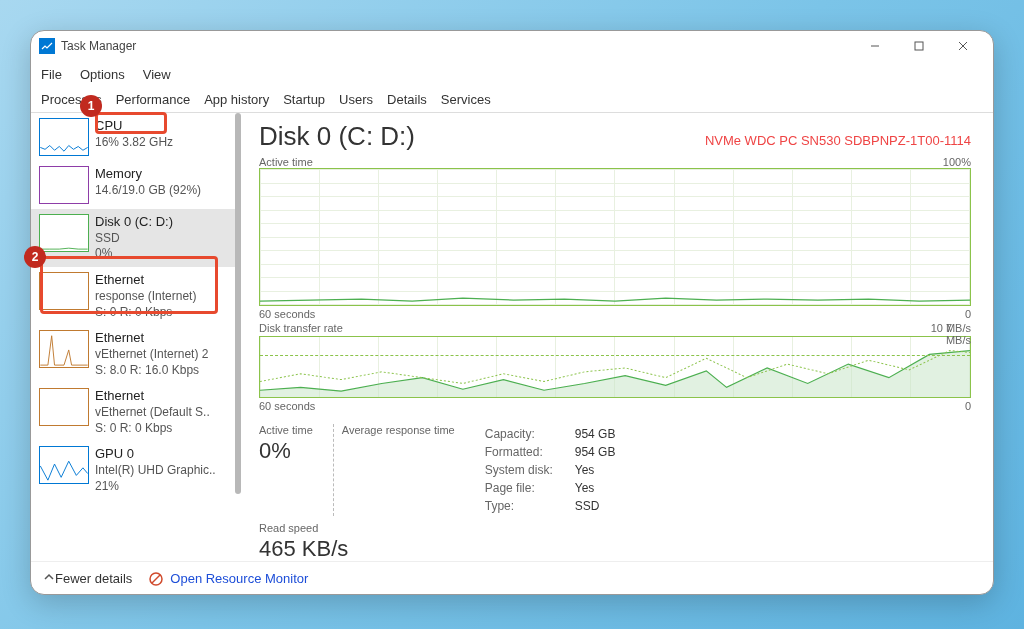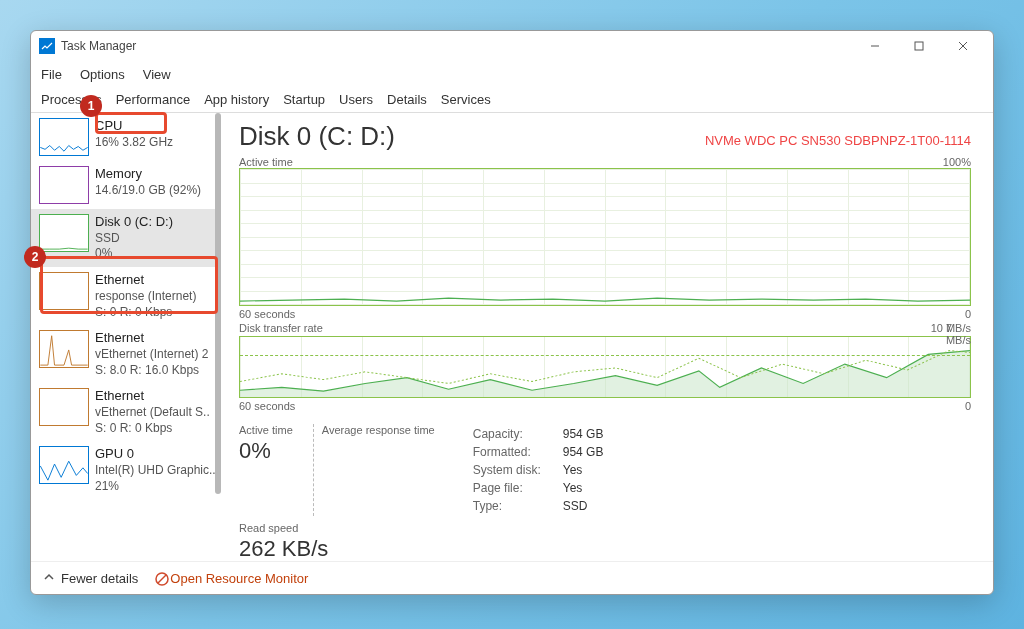--- a/index.html
+++ b/index.html
@@ -1,28 +1,28 @@
 <!DOCTYPE html>
 <html><head>
 <meta charset="utf-8">
 <style>
   *{box-sizing:border-box;margin:0;padding:0;font-family:"Segoe UI",Arial,sans-serif}
   body{background:linear-gradient(135deg,#a8d8f0 0%,#7bc4e8 50%,#5eb3e0 100%);width:1024px;height:629px;overflow:hidden;position:relative}
-  .window{position:absolute;left:30px;top:30px;width:964px;height:565px;background:#fff;border:1px solid #999;border-radius:6px;box-shadow:0 8px 30px rgba(0,0,0,.2)}
+  .window{position:absolute;left:30px;top:30px;width:964px;height:565px;background:#fff;border:1px solid #999;border-radius:14px;box-shadow:0 8px 30px rgba(0,0,0,.2)}
   .titlebar{height:30px;display:flex;align-items:center;padding:0 8px;font-size:12px;color:#444}
   .titlebar .icon{width:16px;height:16px;background:#0078d4;margin-right:6px;display:flex;align-items:center;justify-content:center}
   .titlebar .icon svg{width:12px;height:12px}
   .winbtns{margin-left:auto;display:flex;gap:0}
   .winbtn{width:44px;height:30px;display:flex;align-items:center;justify-content:center;color:#555;cursor:pointer}
   .menubar{height:26px;display:flex;align-items:center;gap:18px;padding:0 10px;font-size:13px;color:#333;position:relative}
   .menubar span{cursor:default}
   .tabbar{height:26px;display:flex;align-items:center;gap:14px;padding:0 10px;font-size:13px;color:#333;border-bottom:1px solid #ddd}
   .tabbar span{cursor:default}
   .content{display:flex;height:448px}
-  .sidebar{width:190px;border-right:none;overflow:hidden;position:relative}
+  .sidebar{width:210px;border-right:none;overflow:hidden;position:relative}
   .scrollind{position:absolute;right:0;top:0;width:6px;height:100%;}
   .scrollind .thumb{position:absolute;left:0;width:6px;background:#b8b8b8;border-radius:3px}
   .sideitem{display:flex;align-items:flex-start;gap:6px;padding:5px 6px 5px 8px;cursor:default}
   .sideitem.selected{background:#e5e5e5}
   .thumb-box{width:50px;height:38px;border:1px solid;flex-shrink:0;background:#fff;position:relative;overflow:hidden}
   .thumb-box svg{position:absolute;bottom:0;left:0;width:100%;height:100%}
   .sideinfo{font-size:12px;color:#555;line-height:1.3;min-width:0;overflow:hidden;white-space:nowrap}
   .sideinfo .t{font-size:13px;color:#222;font-weight:400}
   .main{flex:1;padding:8px 22px 4px 18px;overflow:hidden}
   .mainhead{display:flex;align-items:baseline;justify-content:space-between;margin-bottom:4px}
@@ -36,27 +36,27 @@
   .grid-v div{width:1px;background:#e8f0e0}
   .grid-h{position:absolute;inset:0;display:flex;flex-direction:column;justify-content:space-between}
   .grid-h div{height:1px;background:#e8f0e0}
   .chart svg{position:absolute;inset:0;width:100%;height:100%}
   .xferline{position:absolute;left:0;right:0;border-top:1px dashed #8bc34a;z-index:2}
   .stats{display:flex;gap:0;margin-top:12px}
   .statblock{border-left:1px dashed #bbb;padding:0 20px 0 8px}
   .statblock:first-child{border-left:none;padding-left:0}
   .statblock .lbl{font-size:11px;color:#666}
   .statblock .val{font-size:22px;color:#333;font-weight:400;margin-top:2px}
-  .kvtable{font-size:12px;color:#666;margin-left:16px}
+  .kvtable{font-size:12px;color:#666;margin-left:8px}
   .kvtable td{padding:1px 0}
   .kvtable td:first-child{padding-right:20px}
   .kvtable td:last-child{color:#333}
   .footer{height:34px;border-top:1px solid #eee;display:flex;align-items:center;gap:16px;padding:0 12px;font-size:13px}
-  .footer .fd{display:flex;align-items:flex-start;gap:6px;color:#333;cursor:default}
-  .footer .orm{display:flex;align-items:center;color:#c2410c;cursor:pointer}
+  .footer .fd{display:flex;align-items:flex-start;color:#333;cursor:default}
+  .footer .orm{display:flex;align-items:center;gap:6px;color:#1d4ed8;cursor:pointer}
   .badge{position:absolute;width:22px;height:22px;background:#c12a1f;border-radius:50%;display:flex;align-items:center;justify-content:center;color:#fff;font-size:12px;font-weight:600;z-index:10}
   .hl{position:absolute;border:3px solid #e7492e;border-radius:4px;z-index:9;pointer-events:none}
 </style>
 </head>
 <body>
 
 <div class="window">
 
   <div class="titlebar">
     <span class="icon">
@@ -295,21 +295,21 @@
           <tr>
                 <td>Type:</td>
                 <td>SSD</td>
               </tr>
         </tbody>
           </table>
       </div>
       <div class="stats" style="margin-top:6px">
         <div class="statblock">
             <div class="lbl">Read speed</div>
-            <div class="val">262 KB/s</div>
+            <div class="val">465 KB/s</div>
           </div>
       </div>
     </div>
   </div>
 
   <div class="footer">
     <div class="fd">
       <svg width="12" height="12">
           <polyline points="2,8 6,4 10,8" fill="none" stroke="#555" stroke-width="1.5"></polyline>
         </svg>

